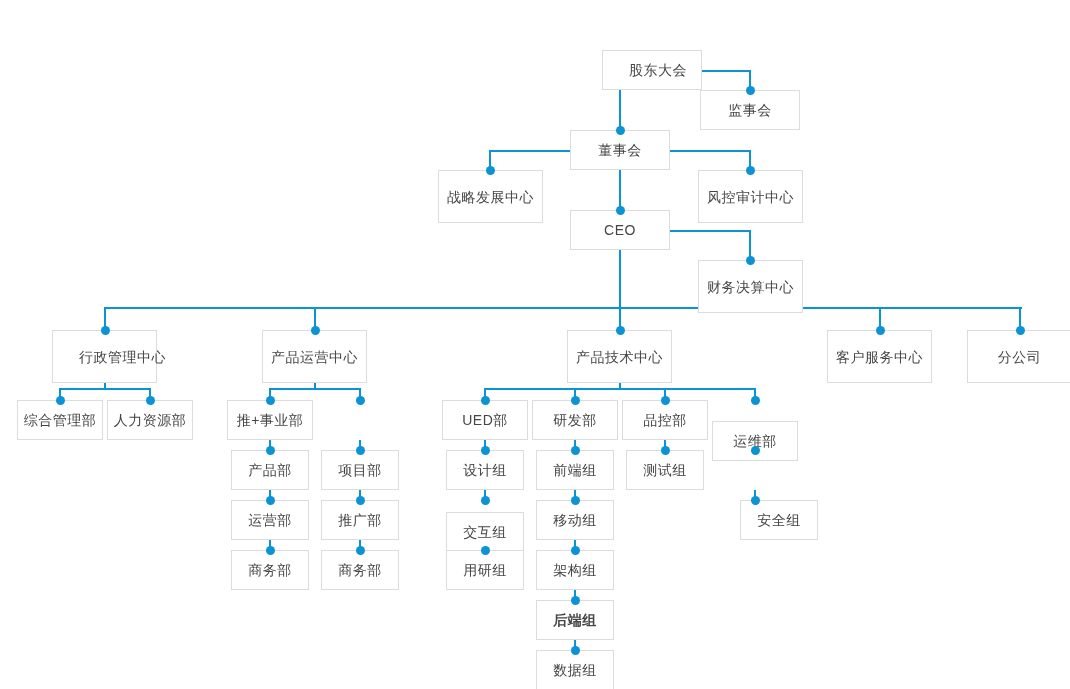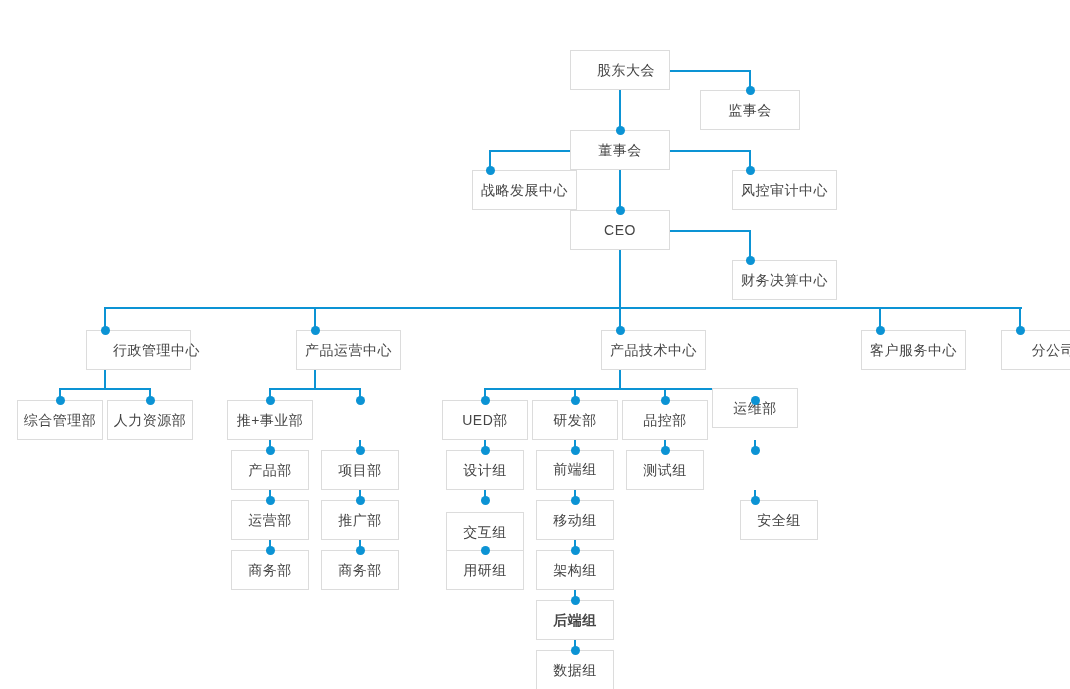--- a/index.html
+++ b/index.html
@@ -24,21 +24,21 @@
     display: flex;
     align-items: center;
     justify-content: center;
     font-size: 14px;
     line-height: 1;
     letter-spacing: 0.5px;
     white-space: nowrap;
     z-index: 2;
   }
   .node.wide   { width: 100px; height: 40px; }
-  .node.lvl3   { width: 105px; height: 40px; margin-left: 34px; }
+  .node.lvl3   { width: 105px; height: 53px; }
   .node.leaf   { width: 78px;  height: 40px; }
   .node.leaf-w { width: 86px;  height: 40px; }
 
   
   .vline {
     position: absolute;
     width: 2px;
     background: #0c93d4;
     z-index: 1;
   }
@@ -162,21 +162,21 @@
   <div class="dot" style="left:575px; top:650px;"></div>
 
   <div class="vline" style="left:664px; top:440px; height:10px;"></div>
   <div class="dot" style="left:665px; top:450px;"></div>
 
   <div class="vline" style="left:754px; top:440px; height:10px;"></div>
   <div class="dot" style="left:755px; top:450px;"></div>
   <div class="vline" style="left:754px; top:490px; height:10px;"></div>
   <div class="dot" style="left:755px; top:500px;"></div>
 
-  <div class="node wide" style="left:570px; top:50px;padding-left:12px;">股东大会</div>
+  <div class="node wide" style="left:602px; top:50px;padding-left:12px;">股东大会</div>
   <div class="node wide" style="left:700px; top:90px;">监事会</div>
   <div class="node wide" style="left:570px; top:130px;">董事会</div>
   <div class="node lvl3" style="left:438px; top:170px;">战略发展中心</div>
   <div class="node lvl3" style="left:698px; top:170px;">风控审计中心</div>
   <div class="node wide" style="left:570px; top:210px;">CEO</div>
   <div class="node lvl3" style="left:698px; top:260px;">财务决算中心</div>
 
   <div class="node lvl3" style="left:52px; top:330px;padding-left:36px;">行政管理中心</div>
   <div class="node lvl3" style="left:262px; top:330px;">产品运营中心</div>
   <div class="node lvl3" style="left:567px; top:330px;">产品技术中心</div>
@@ -194,25 +194,25 @@
   <div class="node leaf" style="left:321px; top:450px;">项目部</div>
   <div class="node leaf" style="left:321px; top:500px;">推广部</div>
   <div class="node leaf" style="left:321px; top:550px;">商务部</div>
 
   <div class="node leaf-w" style="left:442px; top:400px;">UED部</div>
   <div class="node leaf" style="left:446px; top:450px;">设计组</div>
   <div class="node leaf" style="left:446px; top:512px;text-align:right;">交互组</div>
   <div class="node leaf" style="left:446px; top:550px;">用研组</div>
 
   <div class="node leaf-w" style="left:532px; top:400px;">研发部</div>
-  <div class="node leaf" style="left:536px; top:450px;font-family:Liberation Serif, serif;">前端组</div>
+  <div class="node leaf" style="left:536px; top:450px;">前端组</div>
   <div class="node leaf" style="left:536px; top:500px;">移动组</div>
   <div class="node leaf" style="left:536px; top:550px;">架构组</div>
   <div class="node leaf" style="left:536px; top:600px;font-weight:bold;">后端组</div>
   <div class="node leaf" style="left:536px; top:650px;">数据组</div>
 
   <div class="node leaf-w" style="left:622px; top:400px;">品控部</div>
   <div class="node leaf" style="left:626px; top:450px;">测试组</div>
 
-  <div class="node leaf-w" style="left:712px; top:388px;">运维部</div>
+  <div class="node leaf-w" style="left:712px; top:421px;">运维部</div>
   <div class="node leaf" style="left:740px; top:500px;">安全组</div>
 
 </div>
 
 </body></html>

